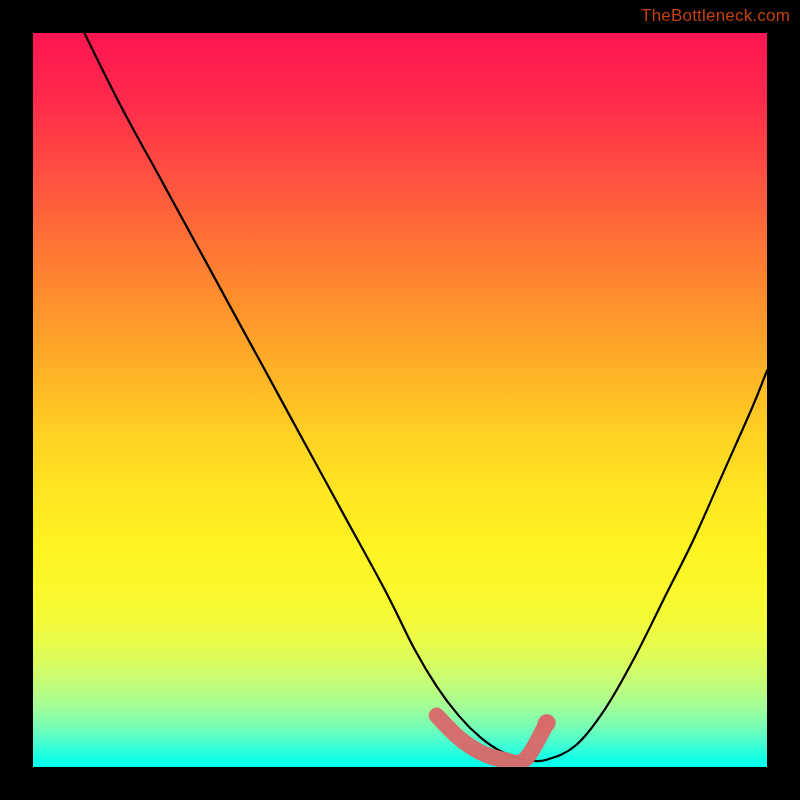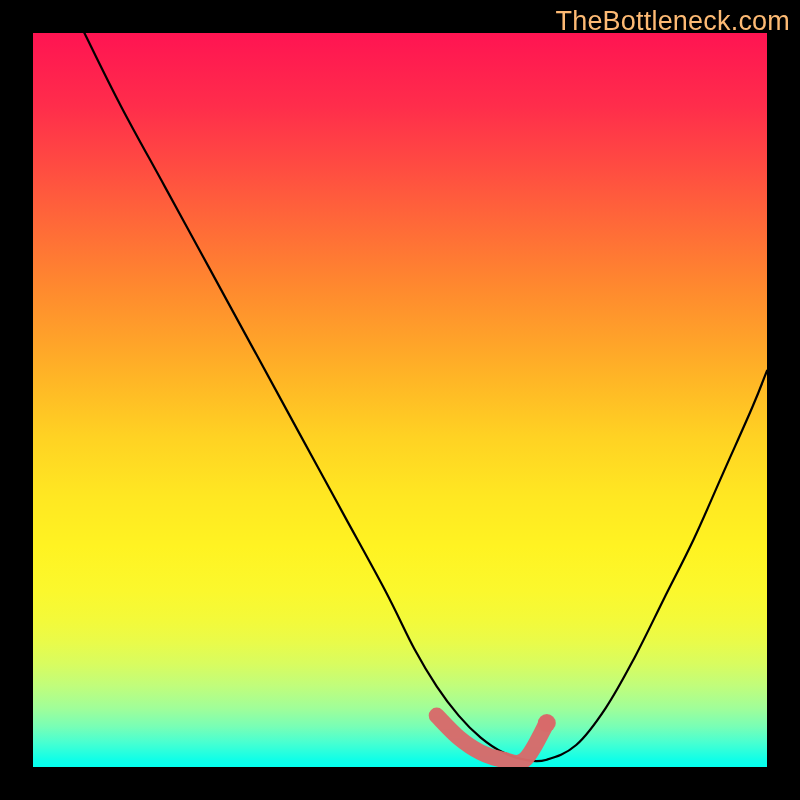--- a/index.html
+++ b/index.html
@@ -54,22 +54,22 @@
   svg.curves {
     position: absolute;
     inset: 0;
     width: 100%;
     height: 100%;
   }
   .watermark {
     position: absolute;
     top: 6px;
     right: 10px;
-    color: #fdba74;
-    font-size: 27px;
+    color: #c2410c;
+    font-size: 17px;
     font-weight: 500;
     letter-spacing: 0.2px;
     user-select: none;
   }
 </style>
 </head>
 <body>
 
 <div class="stage">
 

